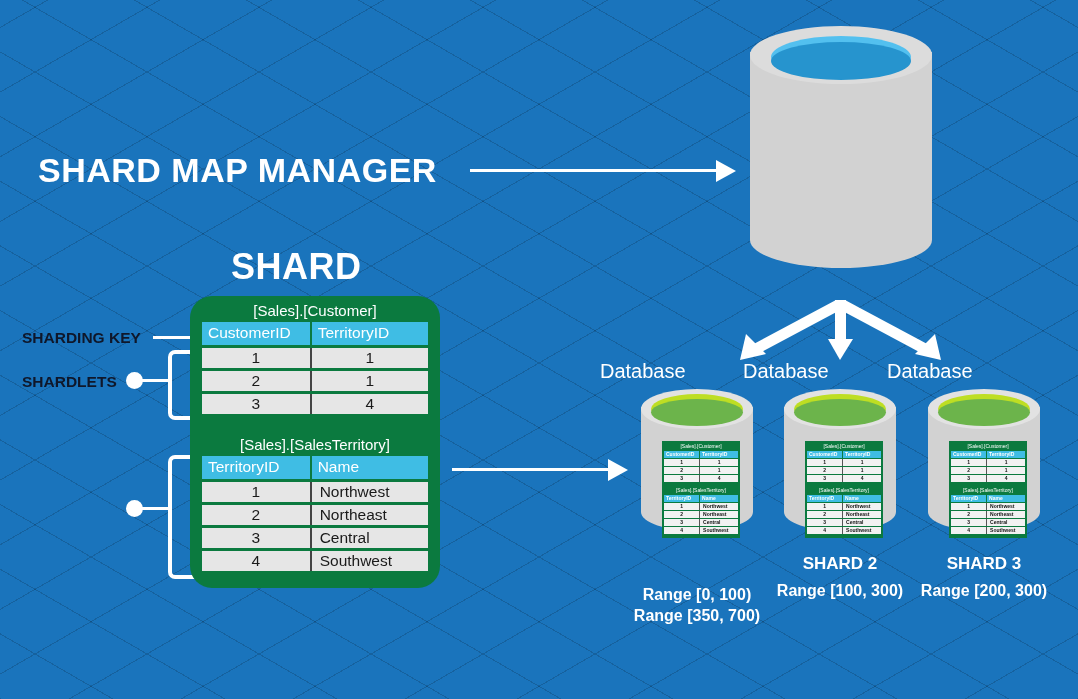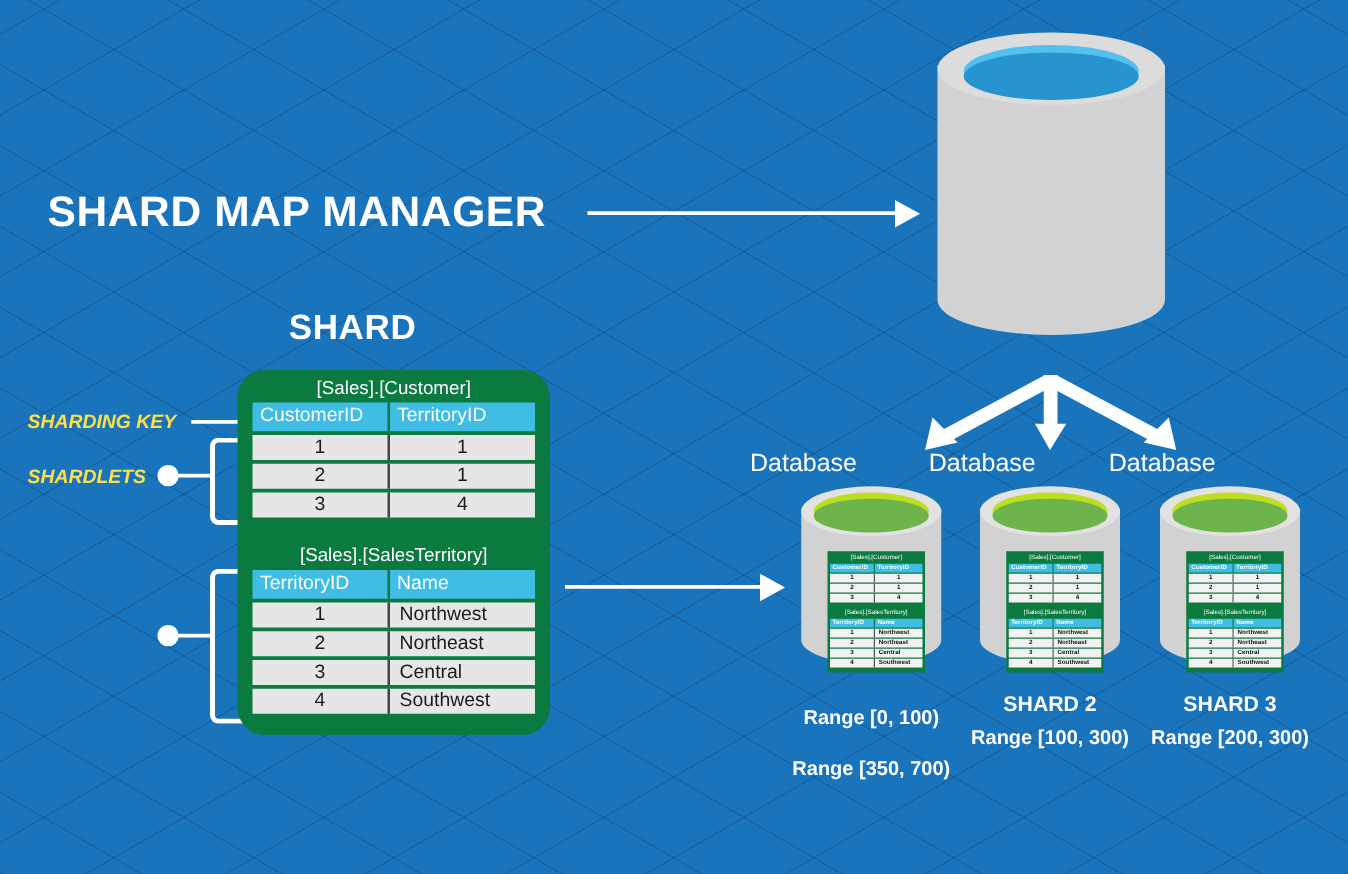--- a/index.html
+++ b/index.html
@@ -18,26 +18,26 @@
       repeating-linear-gradient(-30deg, rgba(0,0,0,.16) 0 1px, rgba(0,0,0,0) 1px 56px);
   }
 
   .abs{position:absolute;}
 
   
   .title-xl{
     color:#ffffff;font-weight:bold;letter-spacing:.5px;white-space:nowrap;
   }
   #shard-map-manager-title{left:38px;top:151px;font-size:34px;}
-  #shard-title{left:231px;top:246px;font-size:28px;}
+  #shard-title{left:231px;top:246px;font-size:36px;}
   #shard-set-title{left:778px;top:644px;font-size:32px;}
 
   
   .side-label{
-    color:#fde047;font-weight:bold;font-size:15.5px;line-height:19px;white-space:nowrap;font-style:italic;
+    color:#0f172a;font-weight:bold;font-size:15.5px;line-height:19px;white-space:nowrap;
   }
   #lbl-sharding-key{left:22px;top:328px;}
   #lbl-shardlets{left:22px;top:372px;}
   #lbl-reference-table{left:22px;top:495px;}
 
   .conn-line{background:#ffffff;height:3px;}
   .dot{width:17px;height:17px;border-radius:50%;background:#ffffff;}
 
   
   .bracket{
@@ -311,21 +311,21 @@
             <td class="leftal">Central</td>
           </tr>
           <tr>
             <td>4</td>
             <td class="leftal">Southwest</td>
           </tr>
         </tbody>
           </table>
       </div>
     </div>
-    <div class="abs shard-range" style="left:0;top:204px;width:194px;">Range [0, 100)</div>
+    <div class="abs shard-range" style="left:0;top:224px;width:194px;">Range [0, 100)</div>
     <div class="abs shard-range" style="left:0;top:245px;width:194px;">Range [350, 700)</div>
   </div>
 
   <div class="abs" style="left:743px;top:360px;width:194px;">
     <div class="db-caption">Database</div>
     <div class="abs shard-db" style="left:41px;top:29px;">
       <div class="body"></div>
       <div class="rim"></div>
       <div class="fluid-lite"></div>
       <div class="fluid2"></div>

